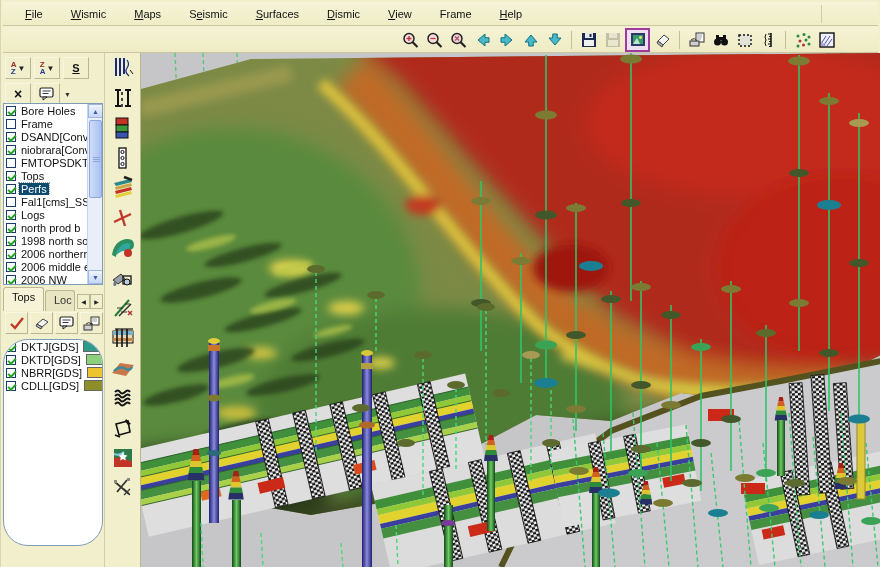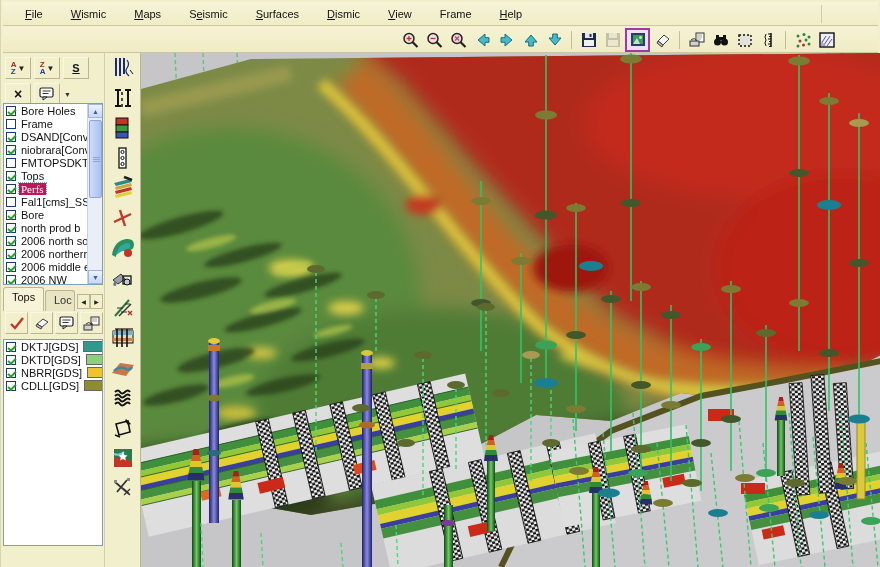--- a/index.html
+++ b/index.html
@@ -38,42 +38,42 @@
   .x-glyph { font-weight:bold; font-size:14px; line-height:10px; }
   .drop-arrow { font-size:7px; color:#333; margin-left:1px; }
 
   .listbox { position:absolute; left:2px; width:100px; background:#fff; border:1px solid #7f9db9; overflow:hidden; }
   #layer-list { top:50px; height:182px; }
   .lrow { height:13px; display:flex; align-items:center; gap:3px; padding-left:2px; white-space:nowrap; overflow:hidden; }
   .cb { width:10px; height:10px; min-width:10px; background:#fff; border:1px solid #1a3a6b; position:relative; }
   .cb.checked::after { content:""; position:absolute; left:1px; top:2px; width:6px; height:3px;
     border-left:2px solid #21a121; border-bottom:2px solid #21a121; transform:rotate(-45deg); }
   .lrow .lbl { padding:0 2px; }
-  .lrow .lbl.selected { background:#be185d; color:#fff; outline:1px dotted #999;font-family:Liberation Serif, serif; }
+  .lrow .lbl.selected { background:#0c4a6e; color:#fff; outline:1px dotted #999; }
   .vscroll { position:absolute; right:0; top:0; width:15px; height:100%; background:#e9eef9; border-left:1px solid #c6d3ef; }
   .vs-up,.vs-down { position:absolute; left:0; width:15px; height:14px; background:linear-gradient(#eef3fd,#c8d7f5);
     border:1px solid #9db6e4; color:#3c5fa8; font-size:7px; text-align:center; line-height:13px; }
   .vs-up { top:0; } .vs-down { bottom:0; }
   .vs-thumb { position:absolute; left:1px; top:16px; width:13px; height:78px; background:linear-gradient(90deg,#cfdcf8,#aac1f0);
     border:1px solid #8aa7de; border-radius:2px; }
   .vs-grip { position:absolute; left:3px; top:36px; width:7px; height:1px; background:#89a6dd; box-shadow:0 2px 0 #89a6dd, 0 4px 0 #89a6dd; }
 
   #tab-bar { position:absolute; top:234px; left:2px; width:100px; height:24px; display:flex; align-items:flex-end; }
   .tab { height:21px; padding:3px 8px 0 8px; border:1px solid #b9b690; border-bottom:none; border-radius:3px 3px 0 0;
     background:#e8e5c2; margin-right:1px; white-space:nowrap; overflow:hidden; }
   .tab.active { background:#f6f3d8; height:24px; font-size:11px; z-index:2; }
   .tab.clipped { max-width:30px; color:#333;margin-top:16px; }
   .tab-spin { display:flex; margin-left:1px; margin-bottom:2px; }
   .spin { width:13px; height:15px; font-size:6px; text-align:center; line-height:14px; background:#f2efcd;
     border:1px solid #b9b690; color:#222; }
   #tool-row2 { position:absolute; top:259px; left:4px; display:flex; gap:2px; }
   .sbtn2 { width:23px; height:22px; background:#f2efcd; border:1px solid #f9f7e2; border-right-color:#b9b690; border-bottom-color:#b9b690;
     display:flex; align-items:center; justify-content:center; }
 
-  #tops-list { top:286px; bottom:21px; }
+  #tops-list { top:286px; bottom:21px;border-radius:25px; }
   .swatch { width:20px; height:11px; min-width:20px; margin-left:auto; margin-right:2px; border:1px solid #666; }
 
   
   #stripbar { position:absolute; top:53px; left:105px; width:35px; bottom:0; background:#f2efcd; border-right:1px solid #b9b690; }
   .vbtn { width:30px; height:27px; margin:1px auto 3px auto; display:flex; align-items:center; justify-content:center; }
 
   
   #view { position:absolute; top:53px; left:140px; width:740px; height:514px; background:#c6c6c8; }
 </style>
 </head>
@@ -282,29 +282,29 @@
       <div class="lrow">
           <span class="cb checked"></span>
           <span class="lbl selected">Perfs</span>
         </div>
       <div class="lrow">
           <span class="cb"></span>
           <span class="lbl">Fal1[cms]_SS</span>
         </div>
       <div class="lrow">
           <span class="cb checked"></span>
-          <span class="lbl">Bore</span>
+          <span class="lbl">Logs</span>
         </div>
       <div class="lrow">
           <span class="cb checked"></span>
           <span class="lbl">north prod b</span>
         </div>
       <div class="lrow">
           <span class="cb checked"></span>
-          <span class="lbl">2006 north so</span>
+          <span class="lbl">1998 north so</span>
         </div>
       <div class="lrow">
           <span class="cb checked"></span>
           <span class="lbl">2006 northern</span>
         </div>
       <div class="lrow">
           <span class="cb checked"></span>
           <span class="lbl">2006 middle e</span>
         </div>
       <div class="lrow">

